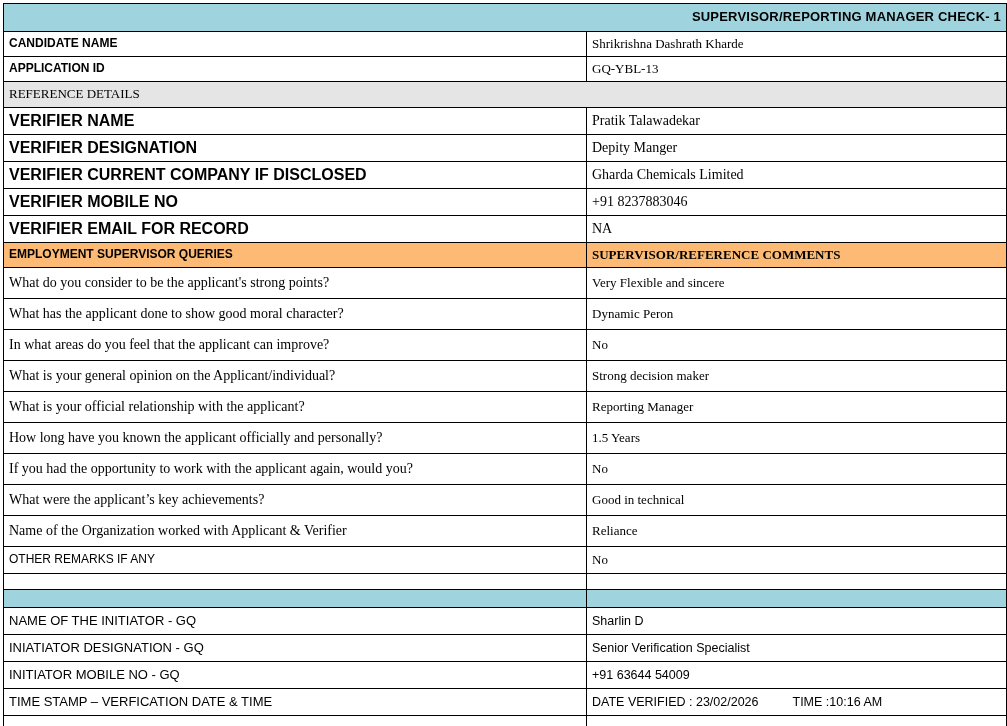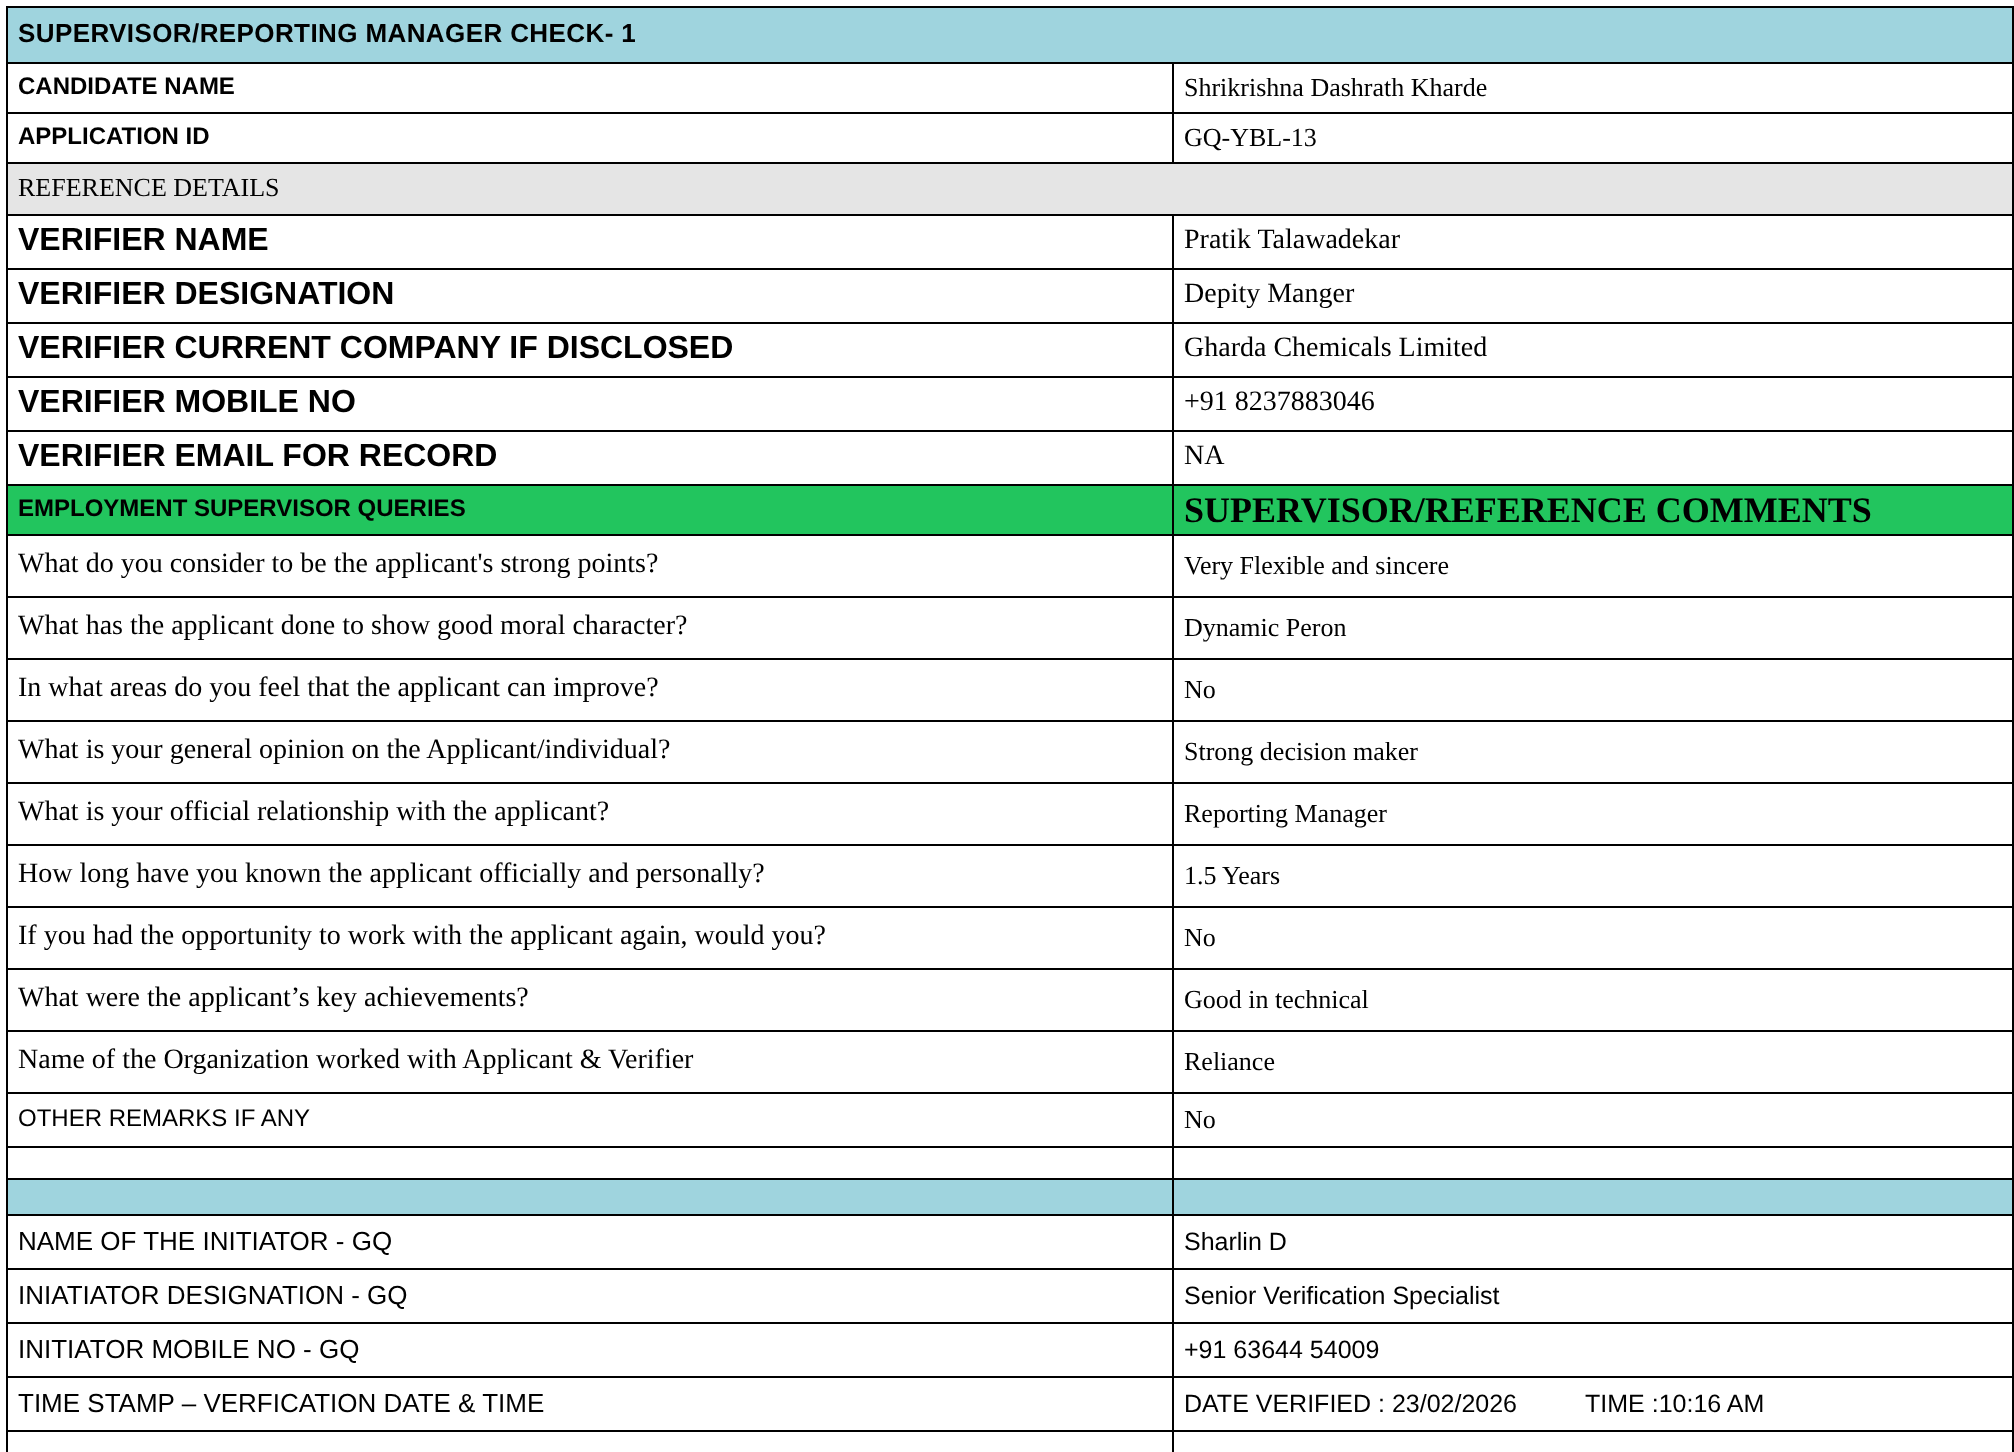--- a/index.html
+++ b/index.html
@@ -34,21 +34,21 @@
     line-height: 1.15;
     overflow: hidden;
     white-space: nowrap;
   }
   col.c-label { width: 583px; }
   col.c-value { width: 420px; }
 
   
   .title-row td {
     background: #9fd4de;
-    text-align: left;
+    text-align: right;
     font-weight: bold;
     font-size: 15px;
     height: 27px;
     letter-spacing: .2px;
   }
   
   .bold-label td.lbl {
     font-weight: bold;
     font-size: 12px;
     height: 24px;
@@ -72,27 +72,27 @@
     font-size: 16px;
     height: 26px;
   }
   .verifier-row td.val {
     font-size: 14px;
     font-family: "Liberation Serif", serif;
     height: 26px;
   }
   
   .queries-head td {
-    background: #22c55e;
+    background: #fdba74;
     font-weight: bold;
     height: 24px;
   }
   .queries-head td.lbl { font-size: 12px; }
   .queries-head td.val {
-    font-size: 18px;
+    font-size: 13px;
     font-family: "Liberation Serif", serif;
     margin-top: 45px;
   }
   
   .qa-row td.lbl {
     font-size: 14px;
     font-family: "Liberation Serif", serif;
     height: 30px;
   }
   .qa-row td.val {

